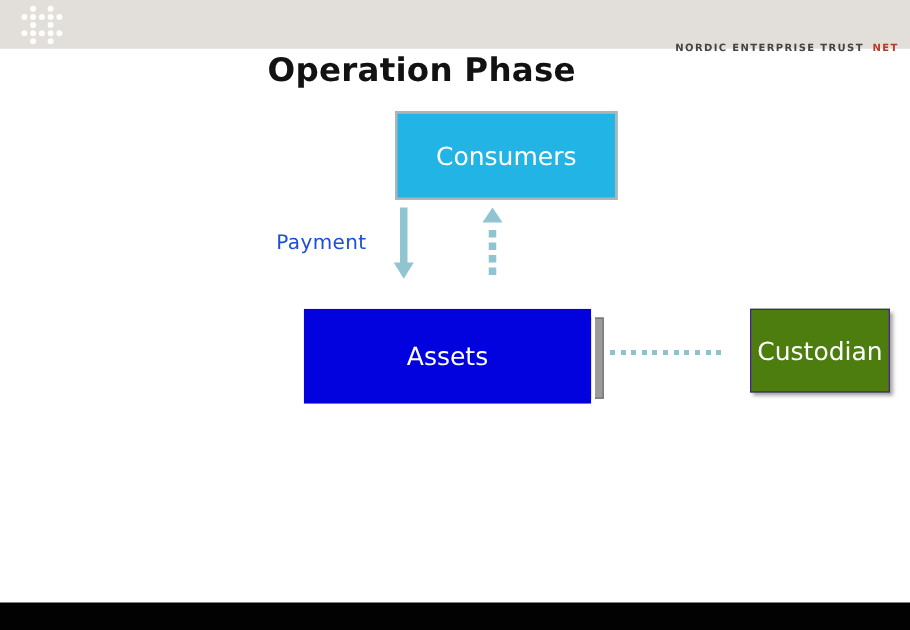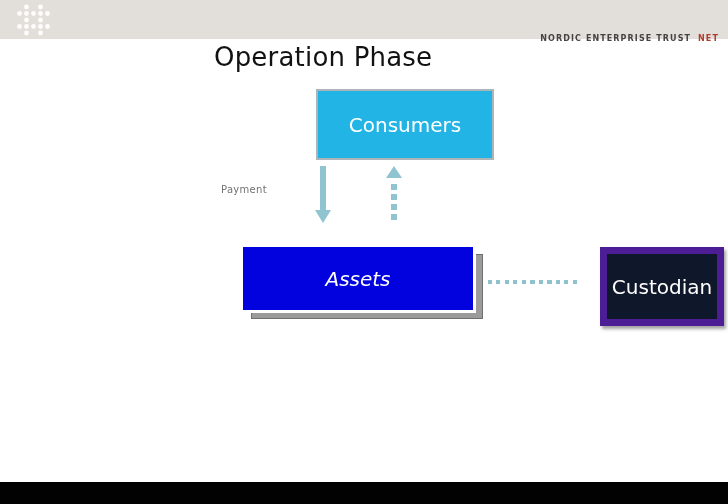--- a/index.html
+++ b/index.html
@@ -7,35 +7,35 @@
     position:relative;width:728px;height:504px;background:#ffffff;overflow:hidden;
     font-family:"DejaVu Sans","Liberation Sans",sans-serif;
   }
   
   .header-bar{position:absolute;left:0;top:0;width:728px;height:39px;background:#E2DFDB;}
   .logo{position:absolute;left:14px;top:3px;width:40px;height:34px;}
   .brand{position:absolute;right:9px;top:0;height:39px;display:flex;align-items:center;
     font-size:8px;font-weight:bold;letter-spacing:1.1px;color:#474340;margin-top:19px;}
   .brand .net{margin-left:7px;color:#B23B2A;}
   
-  .title{position:absolute;left:214px;top:42px;margin:0;font-size:26px;font-weight:normal;
+  .title{position:absolute;left:214px;top:42px;margin:0;font-size:26px;font-weight:bold;
     color:#121212;letter-spacing:0.2px;}
   
   .box{position:absolute;display:flex;align-items:center;justify-content:center;
     color:#ffffff;font-size:20px;white-space:nowrap;}
   .consumers{left:269px;top:89px;width:174px;height:67px;background:#23B4E6;
     border:2px solid #ADB5B8;margin-left:47px;}
-  .assets{left:243px;top:247px;width:230px;height:63px;background:#0202DE;
-    outline:3px solid #ffffff;z-index:2;font-style:italic;}
+  .assets{left:243px;top:247px;width:230px;height:76px;background:#0202DE;
+    outline:3px solid #ffffff;z-index:2;}
   .assets-shadow{position:absolute;left:251px;top:254px;width:230px;height:63px;
     background:#9B9B9B;border:1px solid #6F6F6F;z-index:1;}
-  .custodian{left:600px;top:247px;width:110px;height:65px;background:#0f172a;
-    border:7px solid #4c1d95;box-shadow:2px 3px 3px rgba(90,90,90,0.55);}
+  .custodian{left:600px;top:247px;width:110px;height:65px;background:#4d7c0f;
+    border:1px solid #4c1d95;box-shadow:2px 3px 3px rgba(90,90,90,0.55);}
   
-  .flow-label{position:absolute;font-size:10px;color:#737373;letter-spacing:0.3px;}
+  .flow-label{position:absolute;font-size:16px;color:#1d4ed8;letter-spacing:0.3px;}
   .payment{left:221px;top:184px;}
   .electricity{left:426px;top:189px;}
   
   .arrow-solid .shaft{position:absolute;left:320px;top:166px;width:6px;height:45px;background:#8FC4D0;}
   .arrow-solid .head{position:absolute;left:315px;top:210px;width:0;height:0;
     border-left:8px solid transparent;border-right:8px solid transparent;border-top:13px solid #8FC4D0;}
   
   .arrow-dashed .head-up{position:absolute;left:386px;top:166px;width:0;height:0;
     border-left:8px solid transparent;border-right:8px solid transparent;border-bottom:12px solid #8FC4D0;}
   .arrow-dashed i{position:absolute;left:391px;width:6px;height:6px;background:#8FC4D0;}

